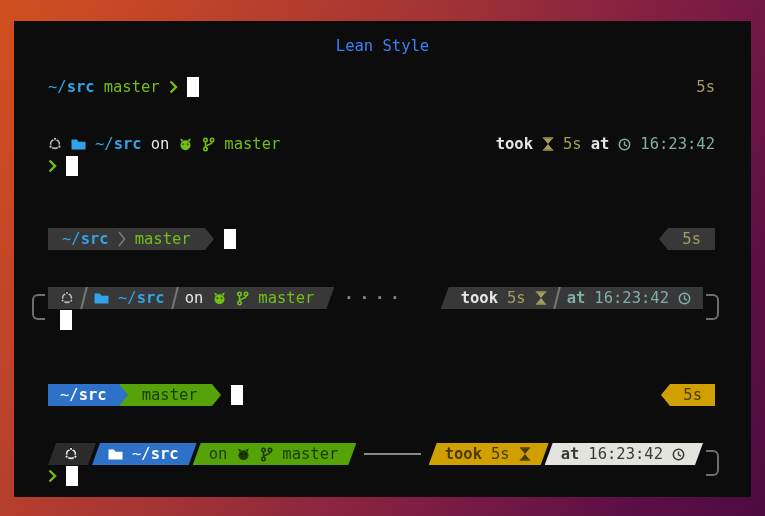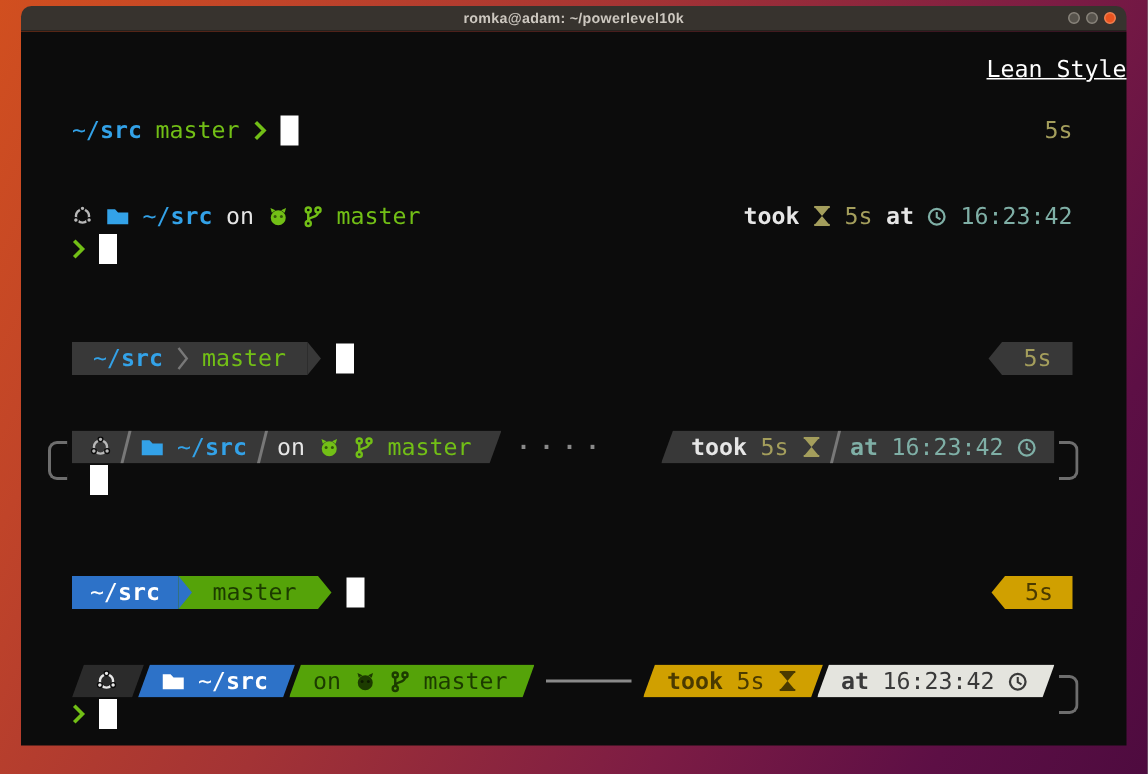--- a/index.html
+++ b/index.html
@@ -23,21 +23,21 @@
     border-bottom:1px solid #26231f;
   }
   .title { font:700 9.5px "Liberation Sans", sans-serif; color:var(--titlebar-fg); letter-spacing:.2px; }
   .win-buttons { position:absolute; right:7px; top:50%; transform:translateY(-50%); display:flex; gap:4px; }
   .win-btn { width:8px; height:8px; border-radius:50%; background:#57534c; border:1px solid #89847b; }
   .win-btn.close { background:var(--close-btn); border-color:#f08050; }
 
   .terminal { position:absolute; left:0; top:17px; width:737px; height:476px; background:var(--terminal-bg); }
 
   .t-row { position:absolute; left:0; right:0; height:22px; display:flex; align-items:center; padding:0 36px 0 34px; font-size:15.5px; color:var(--fg); }
-  .heading { justify-content:flex-end; padding:0; color:#ffffff;text-decoration:underline; }
+  .heading { justify-content:center; padding:0; color:#3b82f6; }
 
   .b { font-weight:700; }
   .blue { color:var(--accent-blue); }
   .green { color:var(--accent-green); }
   .olive { color:var(--olive); }
   .teal { color:var(--teal); }
   .white { color:#e6e6e6; }
   .path { display:inline-flex; }
 
   .gap9 { display:flex; align-items:center; gap:9px; }
@@ -63,28 +63,20 @@
   .frame.fl { border-right:0; border-radius:6px 0 0 6px; left:18px; }
   .frame.fr { border-left:0; border-radius:0 6px 6px 0; right:32px; }
 
   .icon { display:inline-flex; flex:none; align-items:center; }
   svg { display:block; }
 </style>
 </head>
 <body>
 
 <div class="window">
-  <div class="titlebar">
-    <span class="title">romka@adam: ~/powerlevel10k</span>
-    <span class="win-buttons">
-      <span class="win-btn"></span>
-      <span class="win-btn"></span>
-      <span class="win-btn close"></span>
-    </span>
-  </div>
 
   <div class="terminal">
 
     <div class="t-row heading" style="top:14px">
       <span>Lean Style</span>
     </div>
 
     <div class="t-row gap9" style="top:55px">
       <span class="path">
         <span class="blue">~/</span>

